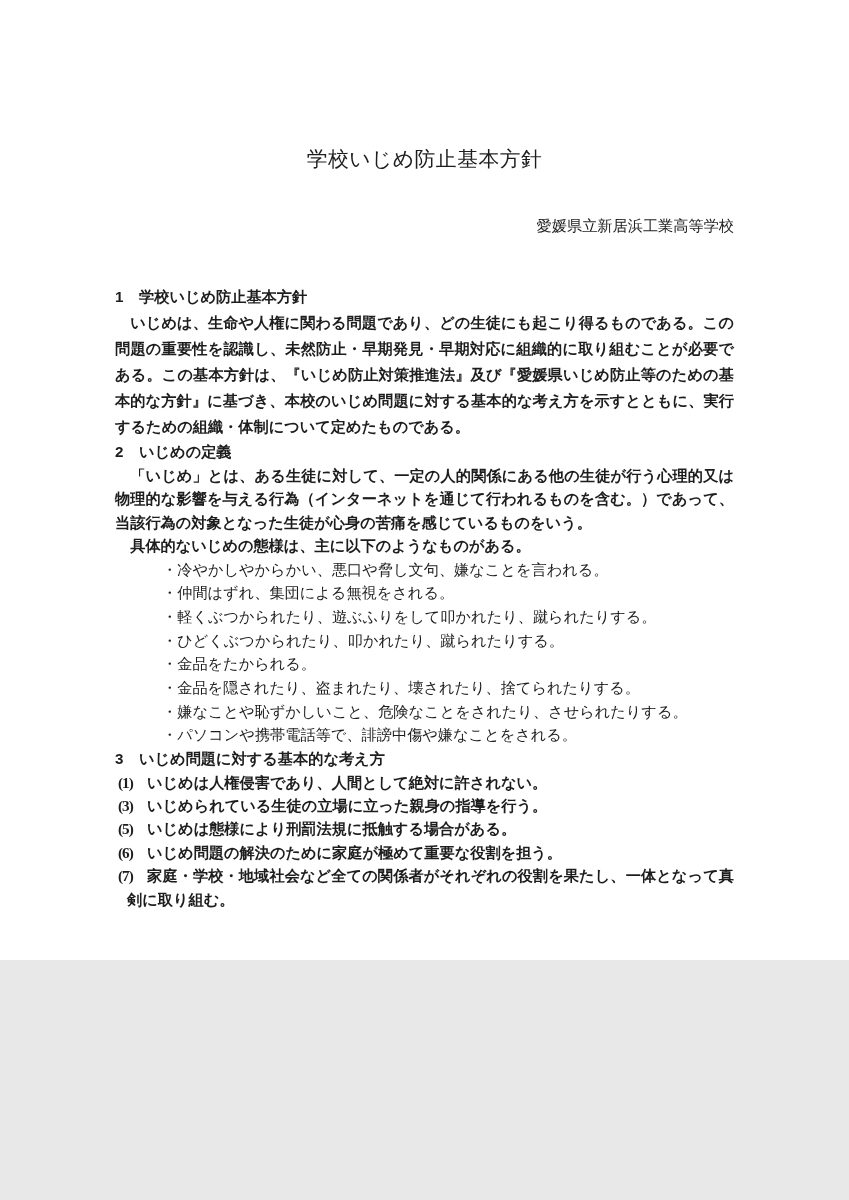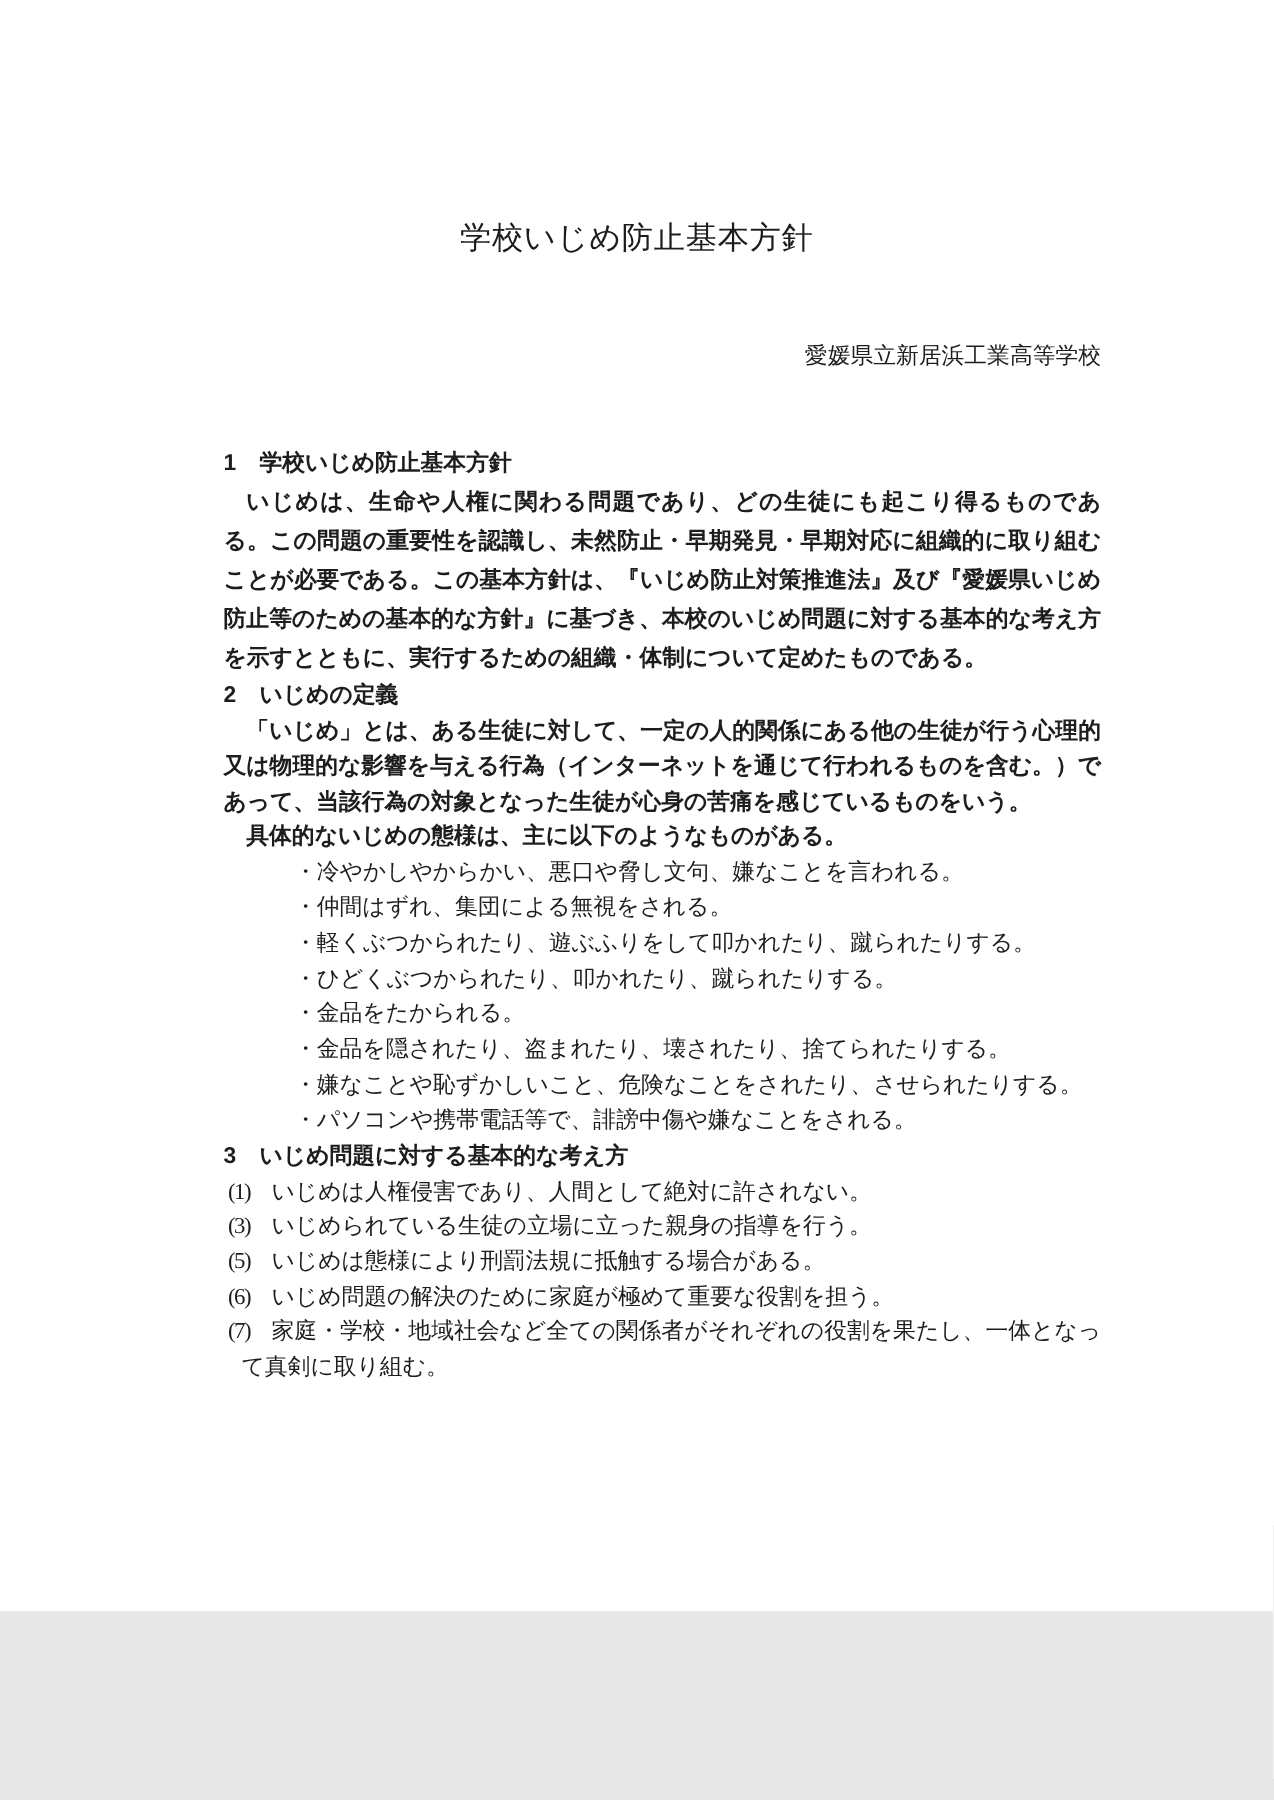--- a/index.html
+++ b/index.html
@@ -3,21 +3,21 @@
 <meta charset="utf-8">
 <style>
   html, body {
     margin: 0;
     padding: 0;
     background: #e8e8e8;
   }
   .page {
     position: relative;
     width: 849px;
-    height: 1074px;
+    height: 960px;
     margin: 0 auto;
     background: #ffffff;
     overflow: hidden;
     font-family: "Liberation Serif", "DejaVu Serif", serif;
     color: #1d1d1d;
   }
   .content {
     position: absolute;
     left: 115px;
     top: 0;
@@ -25,28 +25,27 @@
   }
   .doc-title {
     margin-top: 144px;
     text-align: center;
     font-size: 20.8px;
     line-height: 30px;
     letter-spacing: 0.5px;
     white-space: nowrap;
   }
   .doc-author {
-    margin-top: 52px;
+    margin-top: 40px;
     text-align: right;
     font-size: 15.2px;
     line-height: 24px;
   }
   .sections {
     margin-top: 46px;
-    margin-left: 34px;
   }
   .sec-heading {
     font-family: "Liberation Sans", "DejaVu Sans", sans-serif;
     font-weight: bold;
     font-size: 15.2px;
     line-height: 26px;
   }
   .sec-heading.tight { line-height: 23.5px; }
   .h-num {
     display: inline-block;
@@ -67,20 +66,21 @@
   }
   .bullet-item {
     padding-left: 47px;
     white-space: nowrap;
     font-family: Liberation Serif, serif;
   }
   .bullet-marker { display: inline; }
   .num-list {
     font-size: 15.2px;
     line-height: 23.4px;
+    font-weight: bold;
   }
   .num-item {
     padding-left: 12px;
     text-align: justify;
   }
   .num-marker {
     display: inline-block;
     width: 29px;
     margin-left: -9px;
     letter-spacing: -1px;

